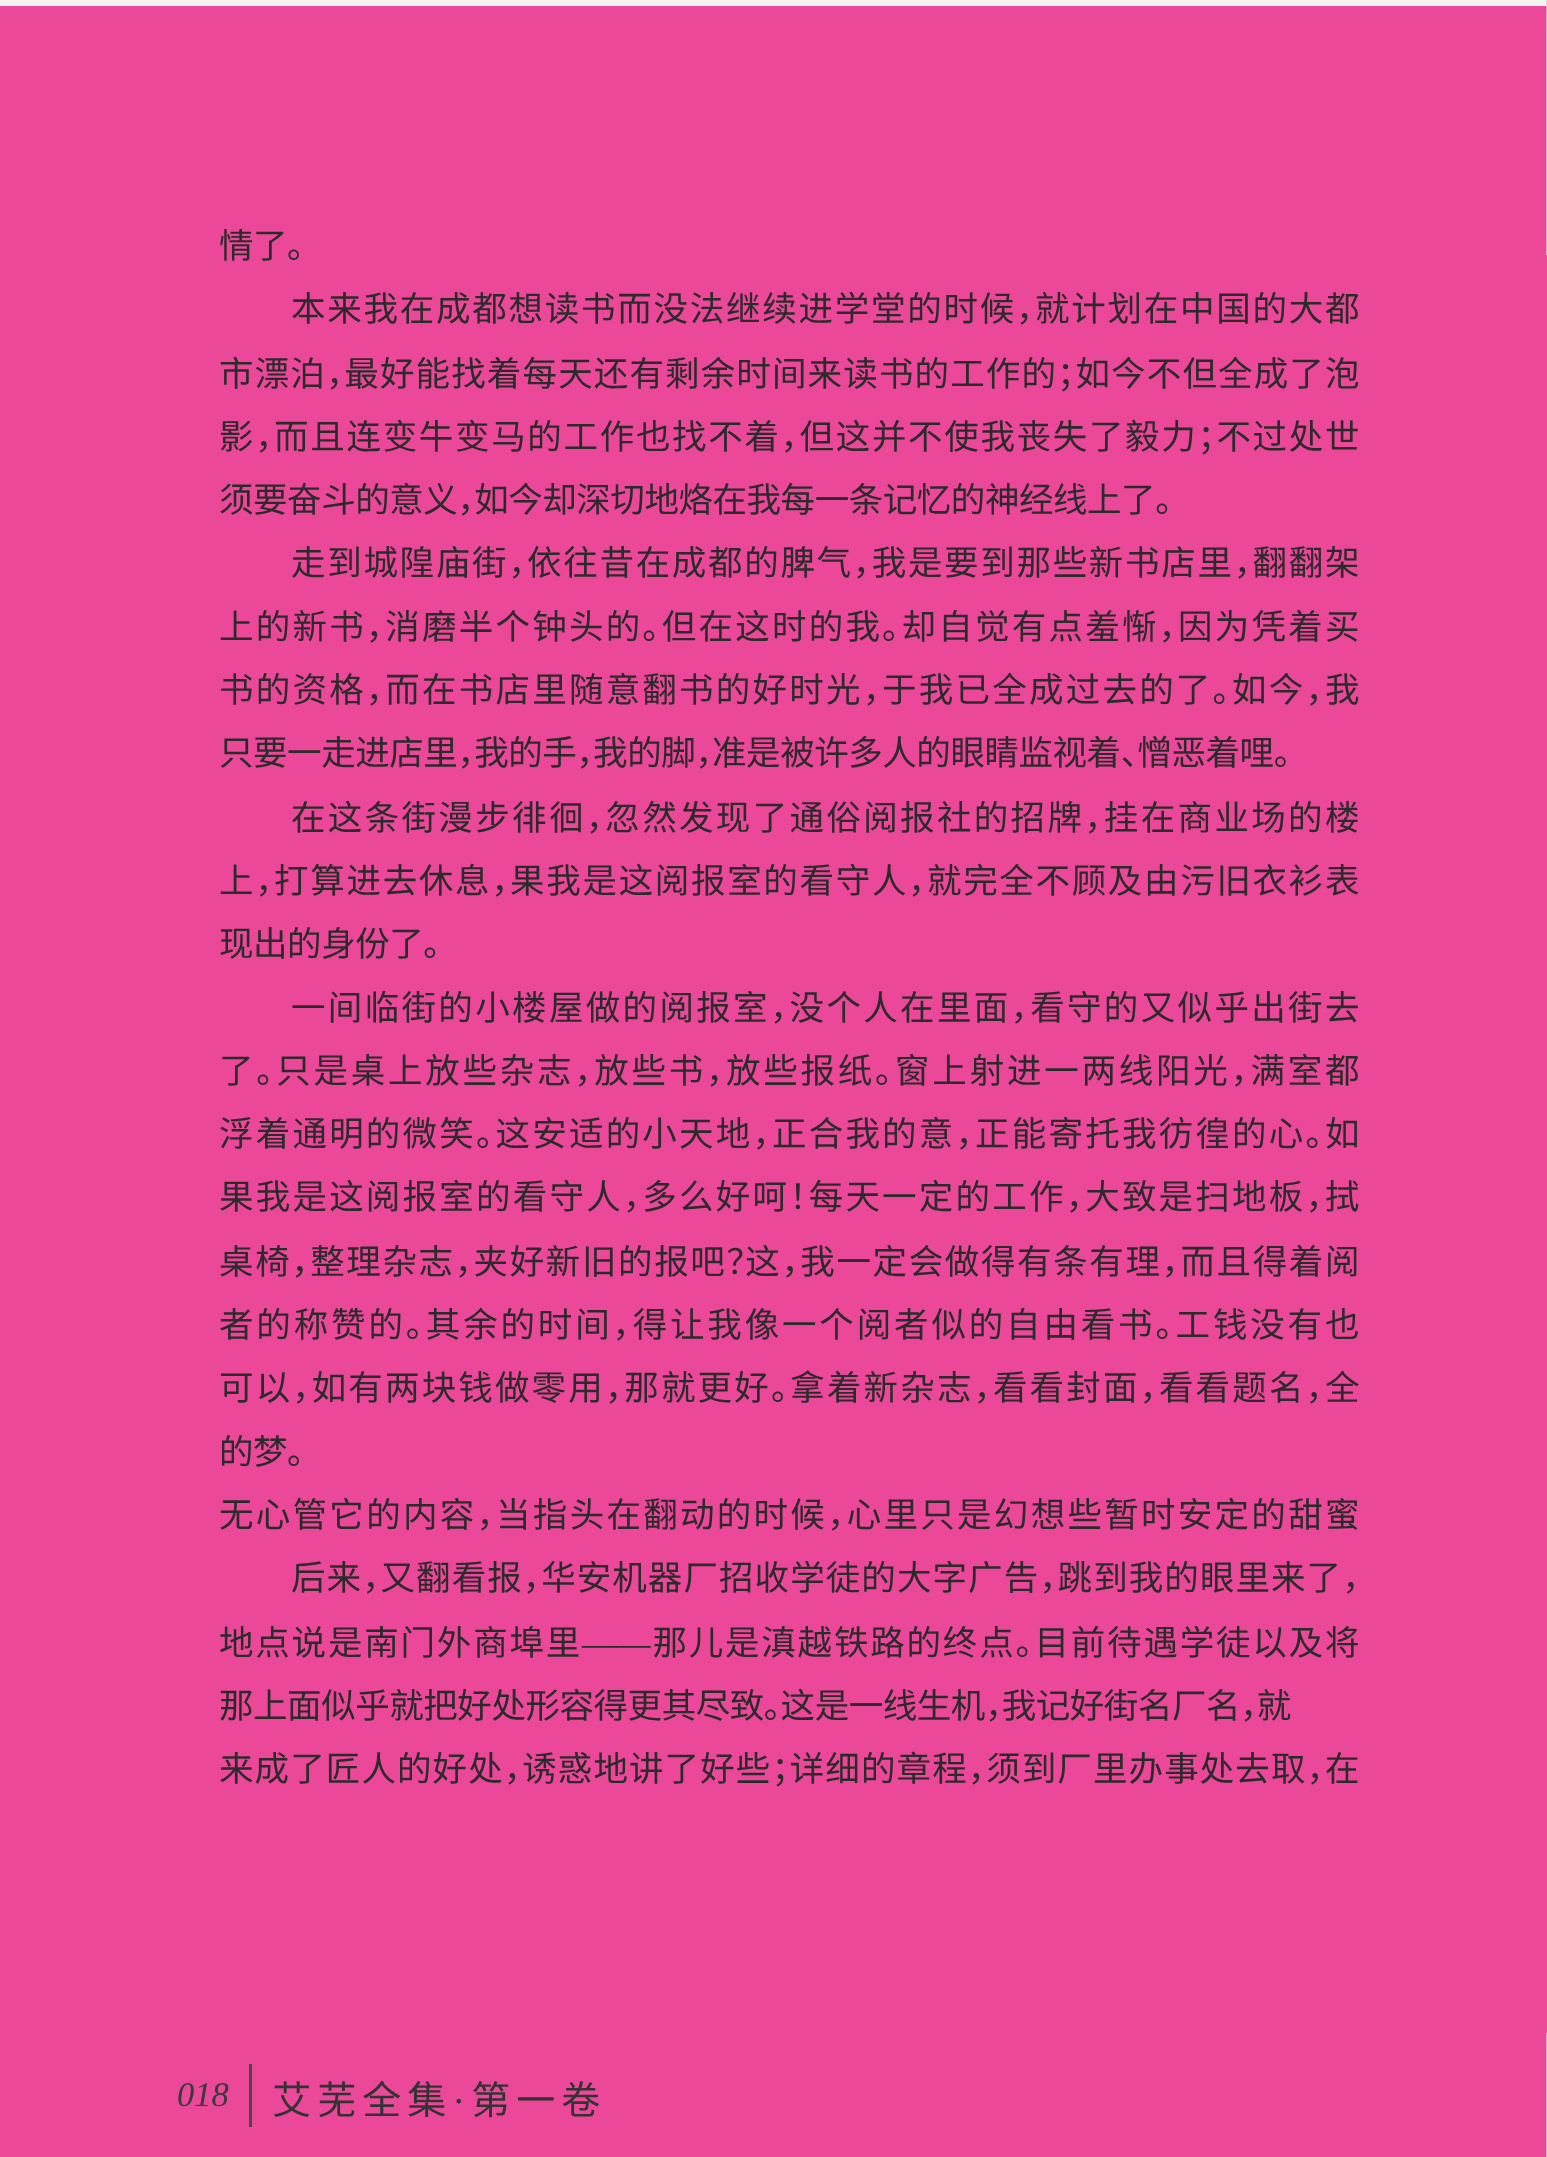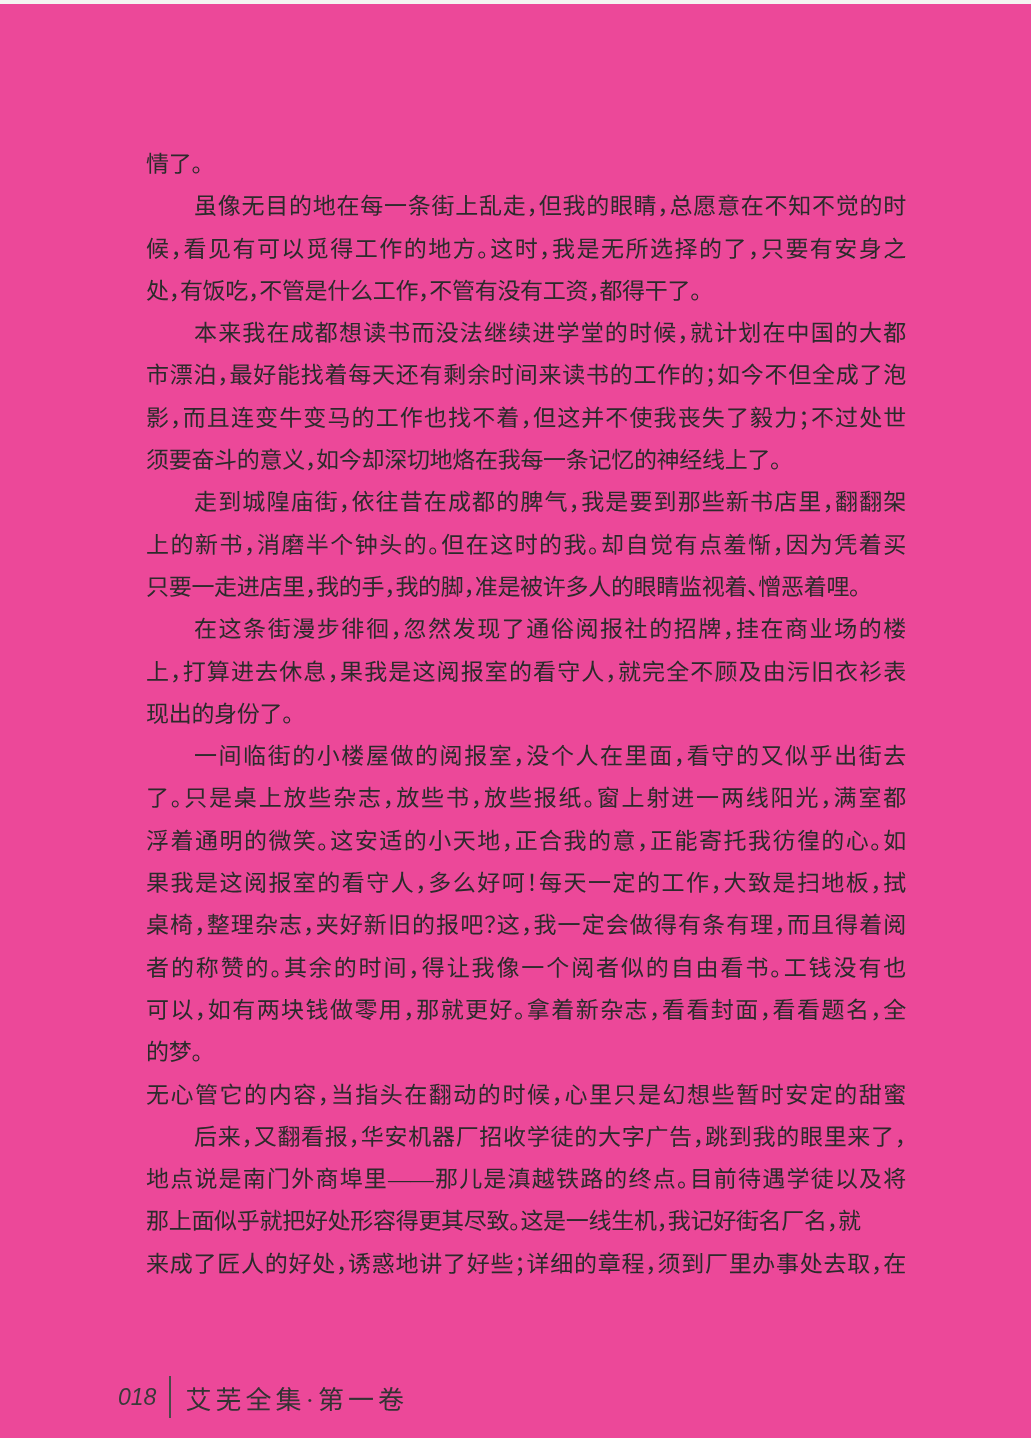--- a/index.html
+++ b/index.html
@@ -53,21 +53,21 @@
     top: 1370px;
     height: 46px;
     display: flex;
     align-items: center;
   }
   .page-num {
     font-style: italic;
     font-size: 23px;
     color: #3a3a3a;
     padding-right: 13px;
-    font-family: Liberation Sans, sans-serif;
+    font-family: Liberation Serif, serif;
   }
   .footer-divider {
     width: 2px;
     height: 42px;
     background: #4a4a4a;
   }
   .book-title {
     font-size: 26px;
     color: #333333;
     padding-left: 14px;
@@ -78,33 +78,29 @@
 </head>
 <body>
 
 <div class="page">
 
   <main class="body-text">
       <div class="para">
         <div class="line last">情了。</div>
       </div>
       <div class="para">
-        <div class="line full indent">虽像无目的地在每一条街上乱走，但我的眼睛，总愿意在不知不觉的时</div>
-        <div class="line full">候，看见有可以觅得工作的地方。这时，我是无所选择的了，只要有安身之</div>
-        <div class="line last">处，有饭吃，不管是什么工作，不管有没有工资，都得干了。</div>
-      </div>
-      <div class="para">
         <div class="line full indent">本来我在成都想读书而没法继续进学堂的时候，就计划在中国的大都</div>
         <div class="line full">市漂泊，最好能找着每天还有剩余时间来读书的工作的；如今不但全成了泡</div>
         <div class="line full">影，而且连变牛变马的工作也找不着，但这并不使我丧失了毅力；不过处世</div>
         <div class="line last">须要奋斗的意义，如今却深切地烙在我每一条记忆的神经线上了。</div>
       </div>
       <div class="para">
         <div class="line full indent">走到城隍庙街，依往昔在成都的脾气，我是要到那些新书店里，翻翻架</div>
         <div class="line full">上的新书，消磨半个钟头的。但在这时的我。却自觉有点羞惭，因为凭着买</div>
+        <div class="line full">书的资格，而在书店里随意翻书的好时光，于我已全成过去的了。如今，我</div>
         <div class="line last">只要一走进店里，我的手，我的脚，准是被许多人的眼睛监视着、憎恶着哩。</div>
       </div>
       <div class="para">
         <div class="line full indent">在这条街漫步徘徊，忽然发现了通俗阅报社的招牌，挂在商业场的楼</div>
         <div class="line full">上，打算进去休息，果我是这阅报室的看守人，就完全不顾及由污旧衣衫表</div>
         <div class="line last">现出的身份了。</div>
       </div>
       <div class="para">
         <div class="line full indent">一间临街的小楼屋做的阅报室，没个人在里面，看守的又似乎出街去</div>
         <div class="line full">了。只是桌上放些杂志，放些书，放些报纸。窗上射进一两线阳光，满室都</div>

